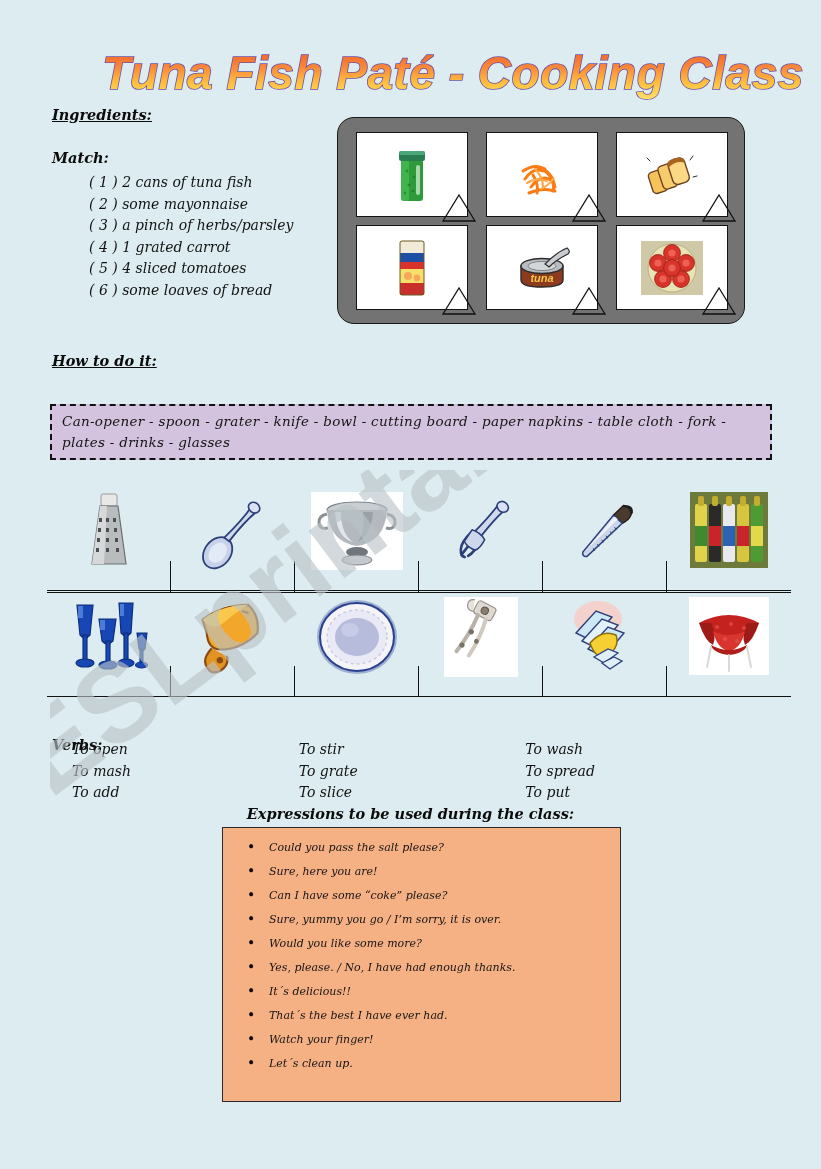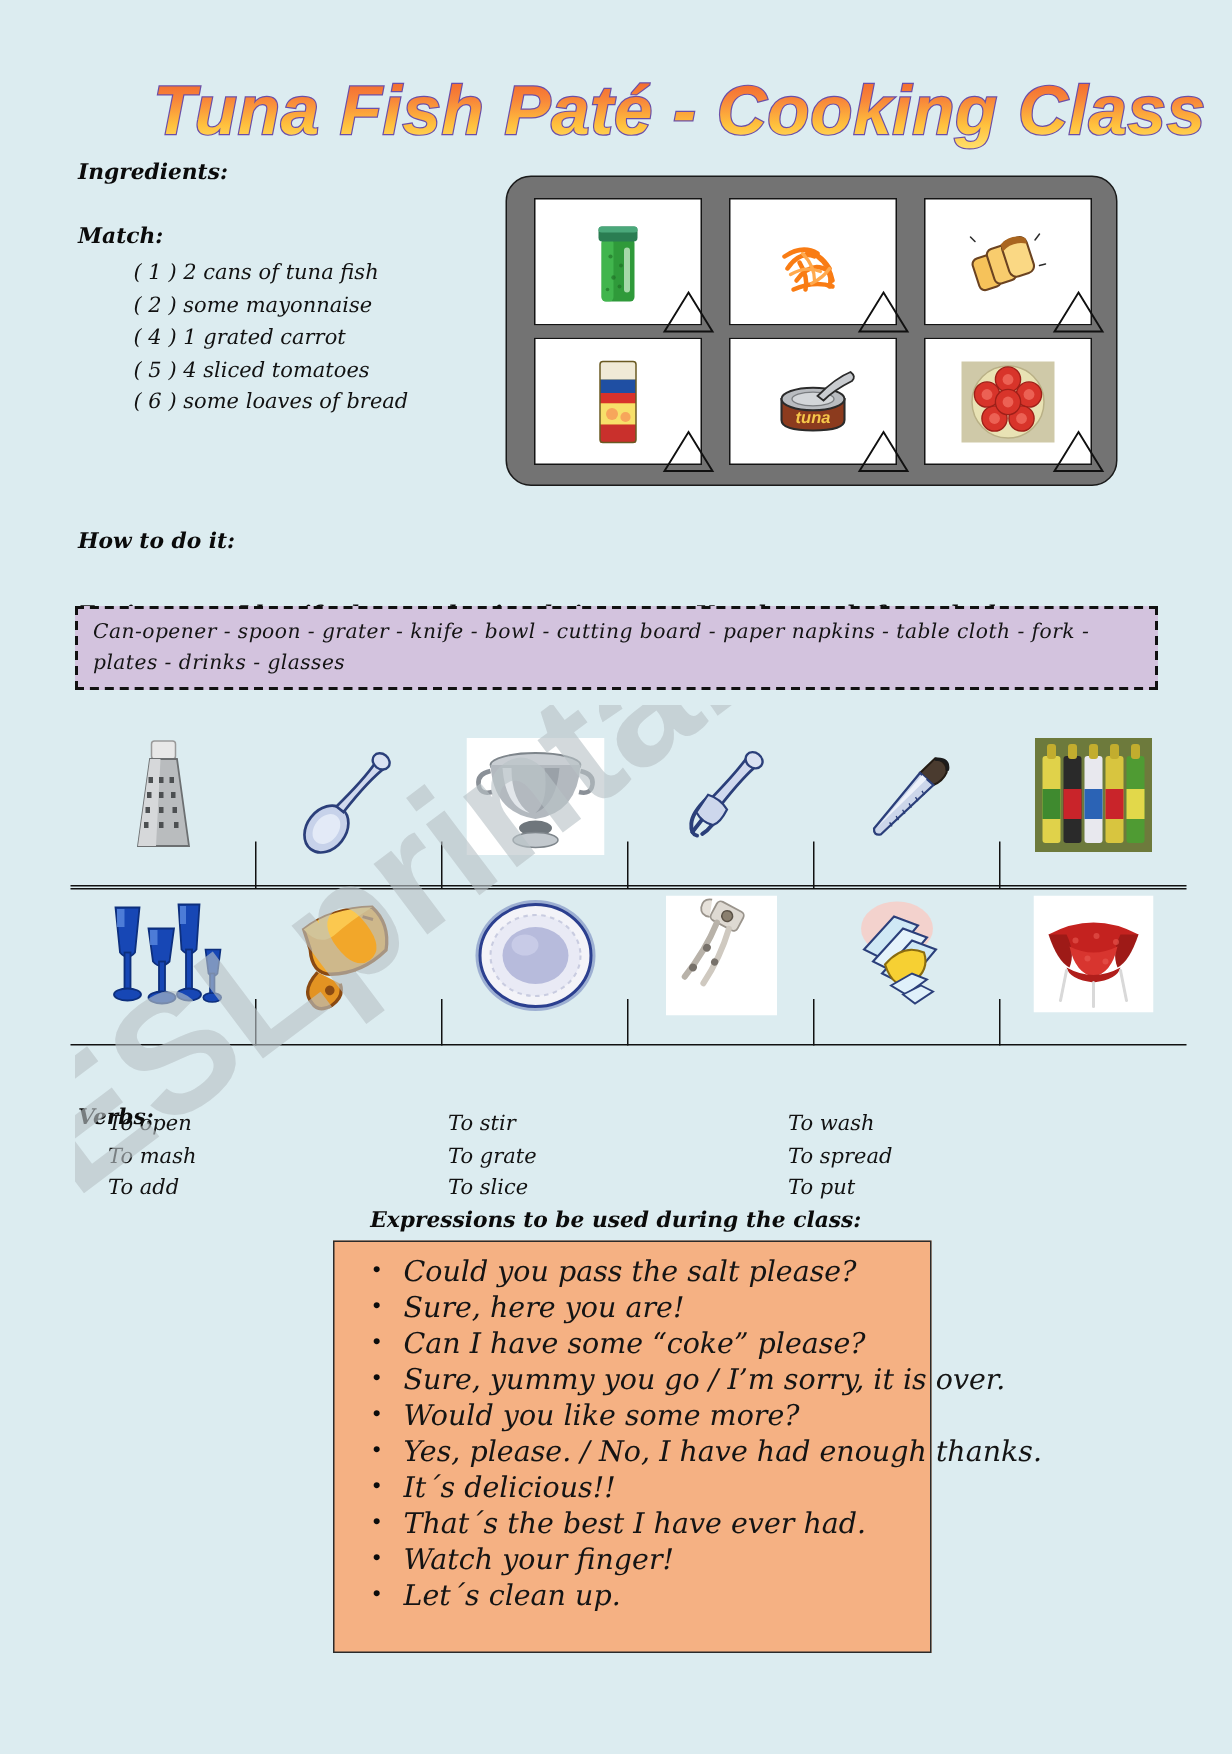--- a/index.html
+++ b/index.html
@@ -57,21 +57,21 @@
   .hdg {
     position: absolute;
     font-family: "DejaVu Serif", serif;
     font-style: italic;
     font-weight: bold;
     font-size: 14.5px;
     color: #0b0b0b;
     white-space: nowrap;
     z-index: 4;
   }
-  .hdg.underline { }
+  .hdg.underline { text-decoration: underline; }
 
   .body-it {
     font-family: "DejaVu Serif", serif;
     font-style: italic;
     font-size: 14px;
     color: #121212;
   }
 
   
   #ingredients-heading { left: 52px; top: 106px; }
@@ -246,21 +246,21 @@
   }
   .expr-list {
     list-style: none;
     margin: 0;
     padding: 0 8px 0 46px;
   }
   .expr-item {
     position: relative;
     font-family: "DejaVu Serif", serif;
     font-style: italic;
-    font-size: 19px;
+    font-size: 11px;
     color: #141414;
     line-height: 24px;
     white-space: nowrap;
   }
   .expr-item::before {
     content: "\2022";
     position: absolute;
     left: -22px;
     top: -1px;
     font-size: 14px;
@@ -291,20 +291,21 @@
     </svg>
   </div>
 
   <div class="hdg underline" id="ingredients-heading">Ingredients:</div>
 
   <div class="hdg" id="match-heading">Match:</div>
 
   <div class="match-list">
     <div class="match-item body-it">( 1 ) 2 cans of tuna fish</div>
     <div class="match-item body-it">( 2 ) some mayonnaise</div>
+    <div class="match-item body-it">( 3 ) a pinch of herbs/parsley</div>
     <div class="match-item body-it">( 4 ) 1 grated carrot</div>
     <div class="match-item body-it">( 5 ) 4 sliced tomatoes</div>
     <div class="match-item body-it">( 6 ) some loaves of bread</div>
   </div>
 
   <div class="pic-box">
     <div class="pic-grid">
 
       <div class="pic-cell">
         <div class="art">

